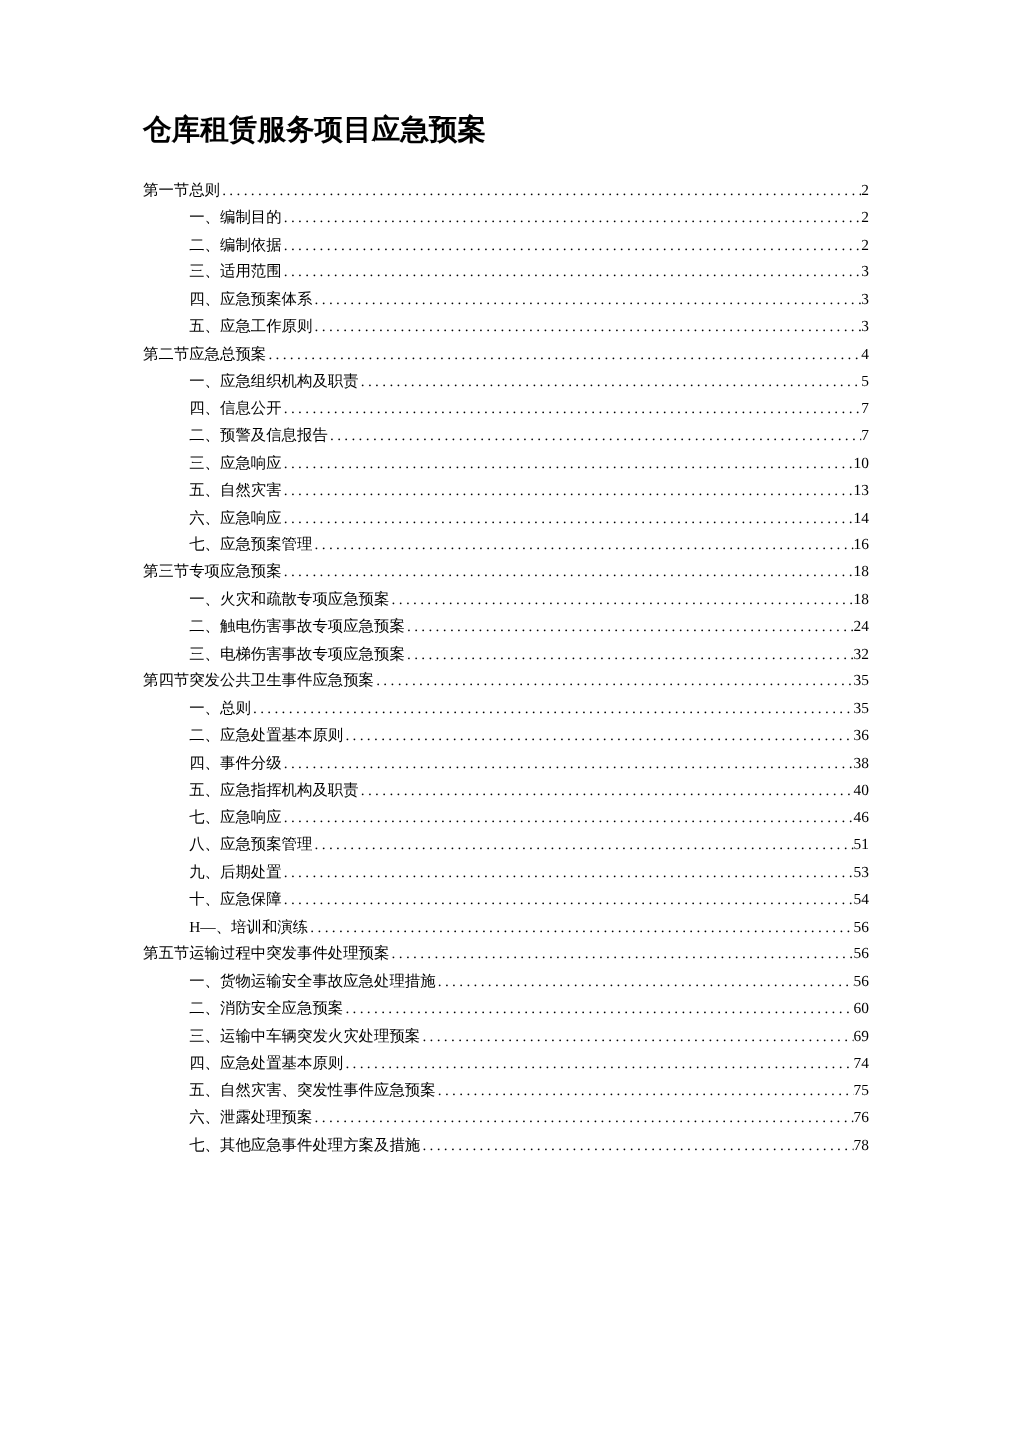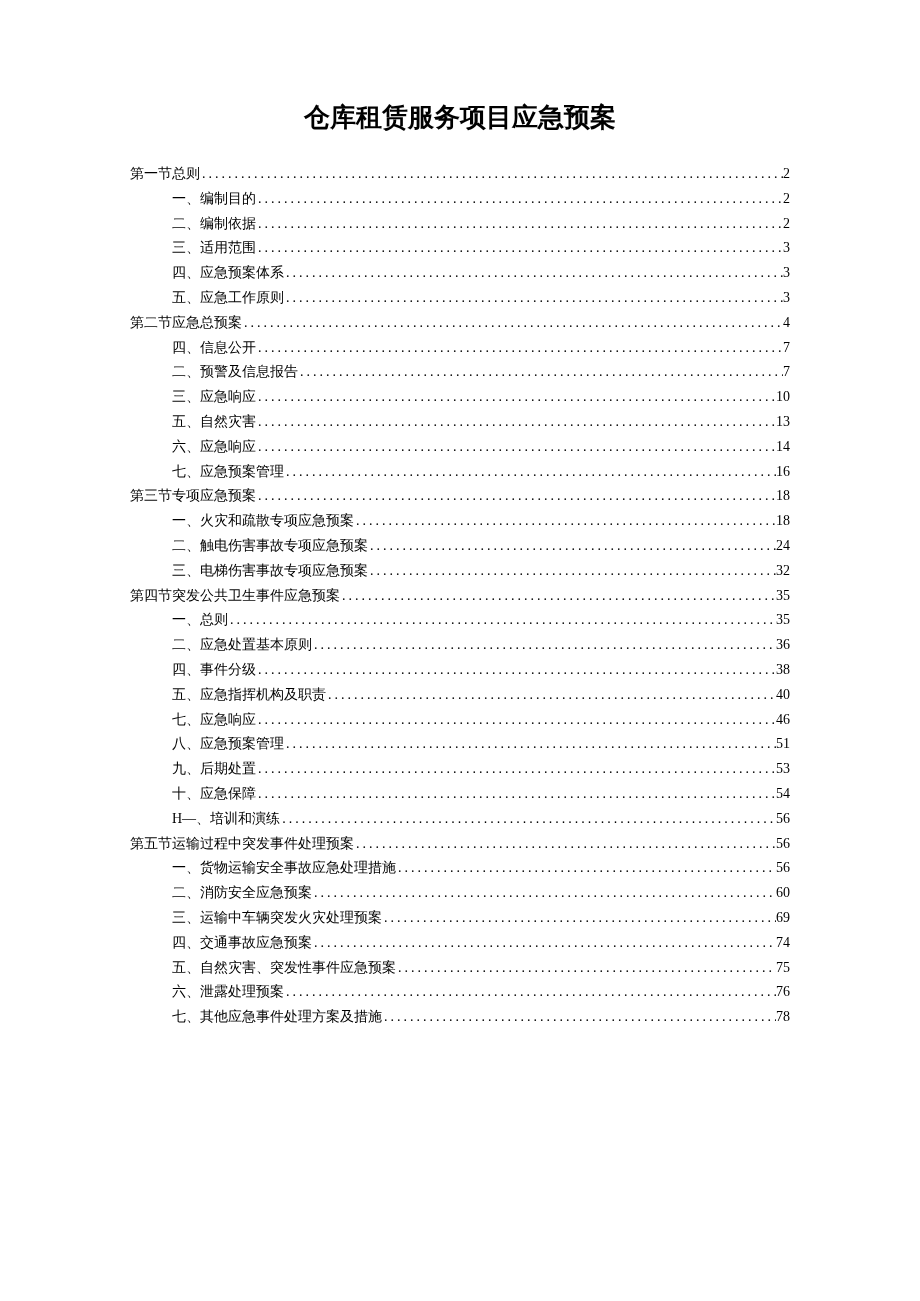--- a/index.html
+++ b/index.html
@@ -9,21 +9,20 @@
     }
     body {
       background: #ffffff;
       font-family: "SimSun", "宋体", serif;
       width: 920px;
       margin: 0 auto;
       padding: 100px 130px 80px 130px;
       color: #000000;
     }
     h1 {
-      text-align: center;
       font-size: 26px;
       font-weight: bold;
       margin-bottom: 32px;
       font-family: Liberation Serif, serif;
     }
     .toc {
       font-size: 14px;
       line-height: 1.0;
     }
     .toc-entry {
@@ -90,20 +89,25 @@
       <span class="toc-label">五、应急工作原则</span>
       <span class="toc-dots"></span>
       <span class="toc-page">3</span>
     </div>
     <div class="toc-entry level-1">
       <span class="toc-label">第二节应急总预案</span>
       <span class="toc-dots"></span>
       <span class="toc-page">4</span>
     </div>
     <div class="toc-entry level-2">
+      <span class="toc-label">一、应急组织机构及职责</span>
+      <span class="toc-dots"></span>
+      <span class="toc-page">5</span>
+    </div>
+    <div class="toc-entry level-2">
       <span class="toc-label">四、信息公开</span>
       <span class="toc-dots"></span>
       <span class="toc-page">7</span>
     </div>
     <div class="toc-entry level-2">
       <span class="toc-label">二、预警及信息报告</span>
       <span class="toc-dots"></span>
       <span class="toc-page">7</span>
     </div>
     <div class="toc-entry level-2">
@@ -210,21 +214,21 @@
       <span class="toc-label">二、消防安全应急预案</span>
       <span class="toc-dots"></span>
       <span class="toc-page">60</span>
     </div>
     <div class="toc-entry level-2">
       <span class="toc-label">三、运输中车辆突发火灾处理预案</span>
       <span class="toc-dots"></span>
       <span class="toc-page">69</span>
     </div>
     <div class="toc-entry level-2">
-      <span class="toc-label">四、交通事故应急预案</span>
+      <span class="toc-label">四、应急处置基本原则</span>
       <span class="toc-dots"></span>
       <span class="toc-page">74</span>
     </div>
     <div class="toc-entry level-2">
       <span class="toc-label">五、自然灾害、突发性事件应急预案</span>
       <span class="toc-dots"></span>
       <span class="toc-page">75</span>
     </div>
     <div class="toc-entry level-2">
       <span class="toc-label">六、泄露处理预案</span>

